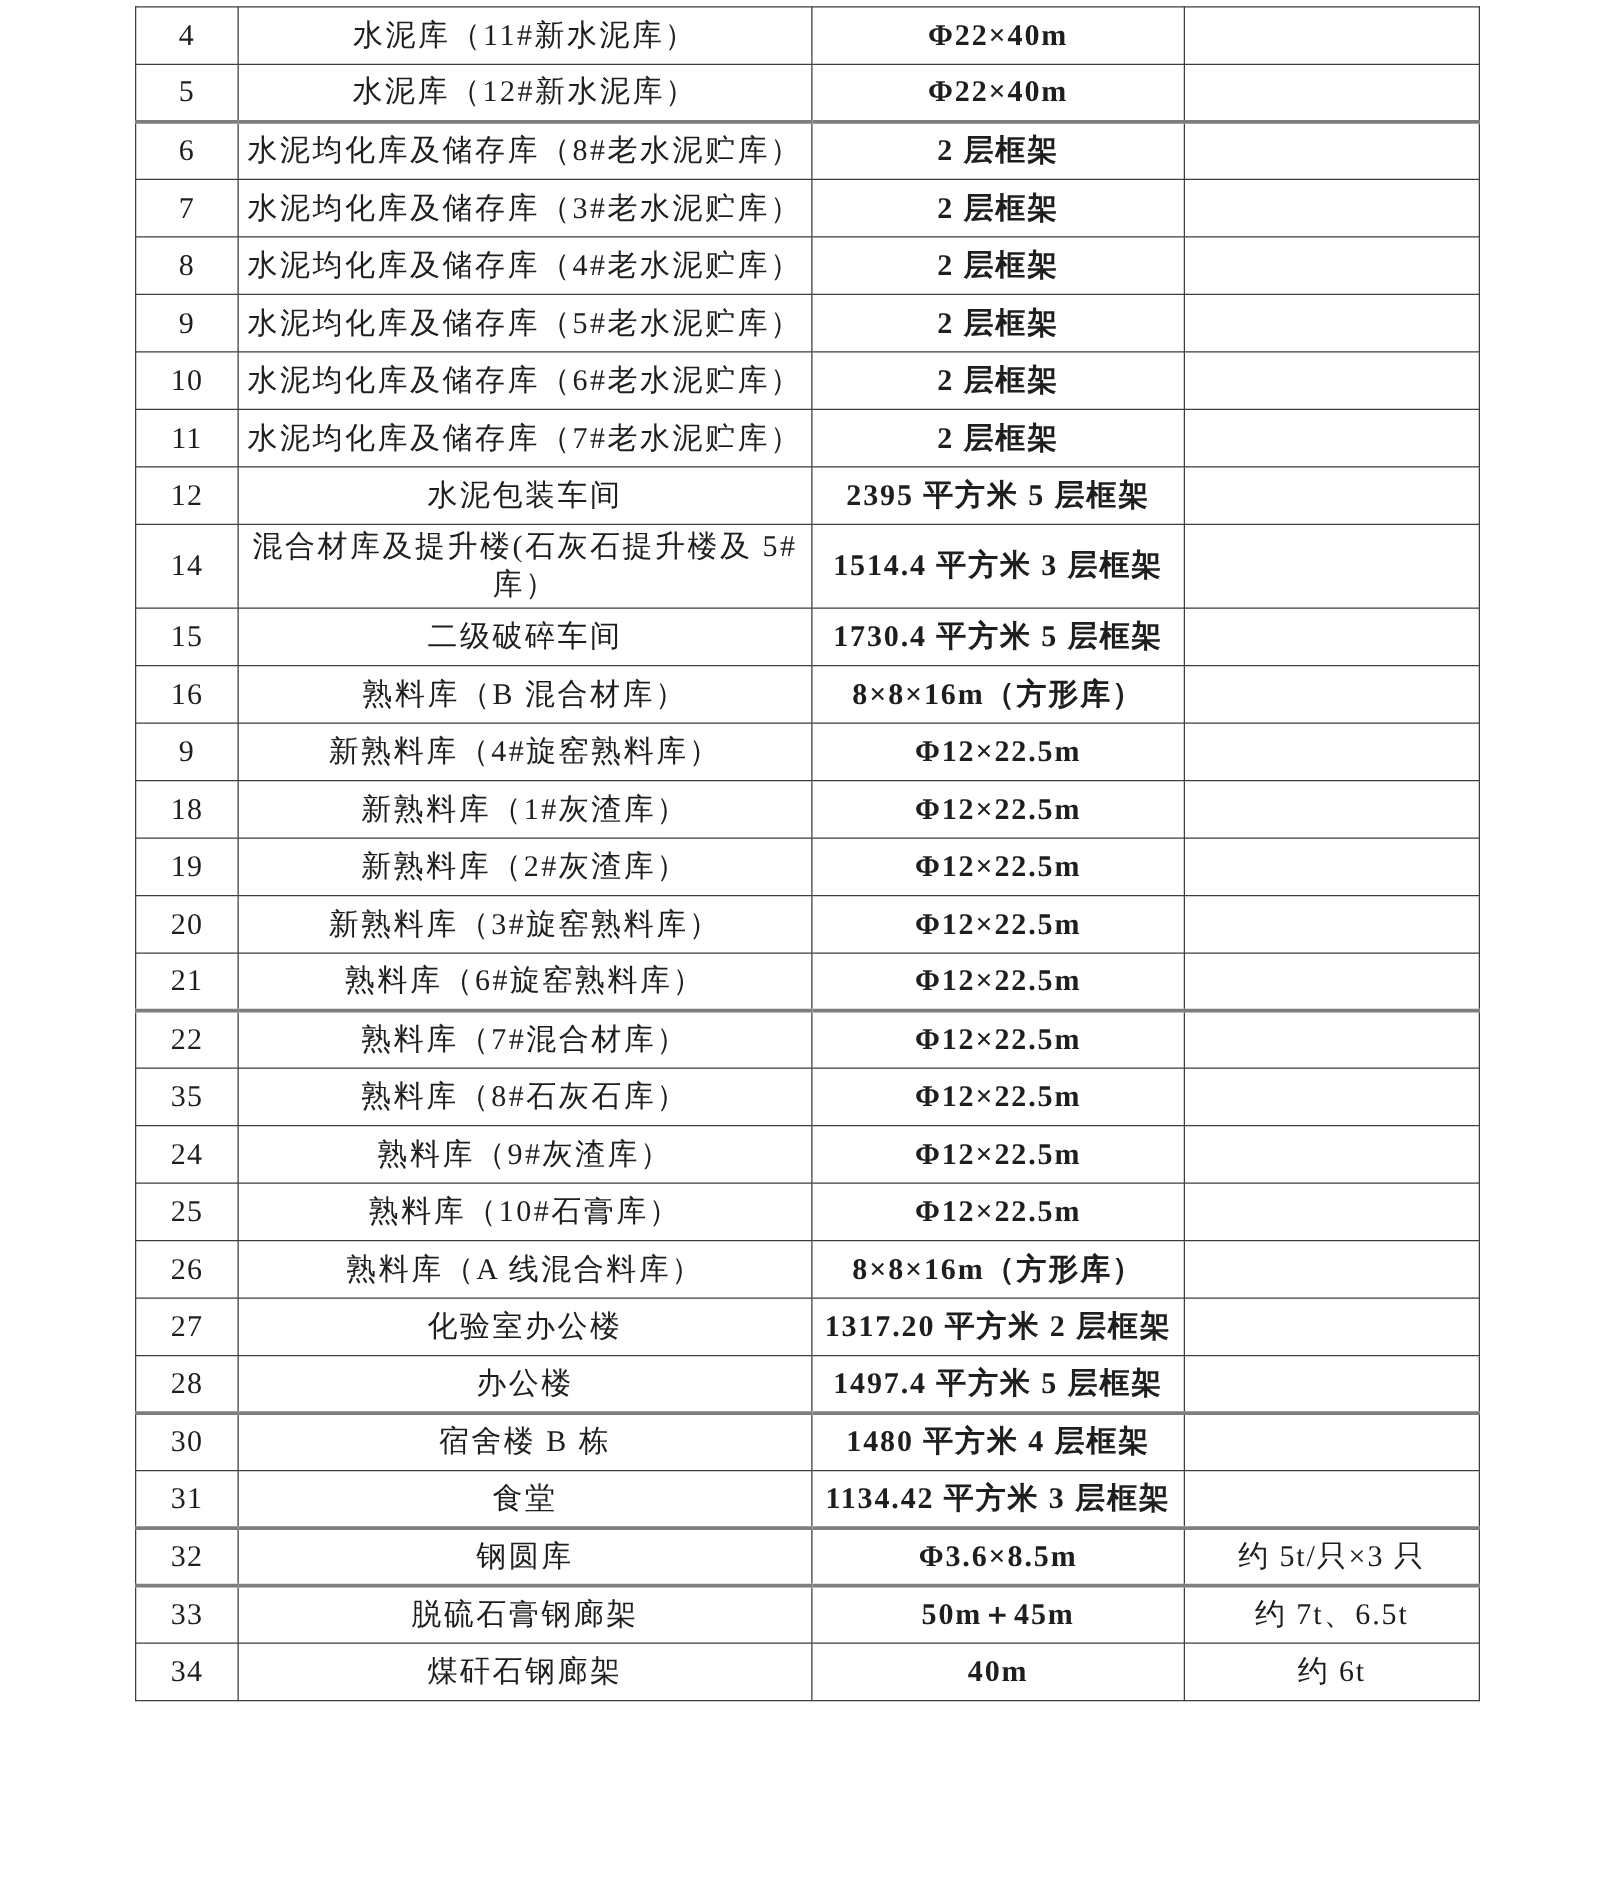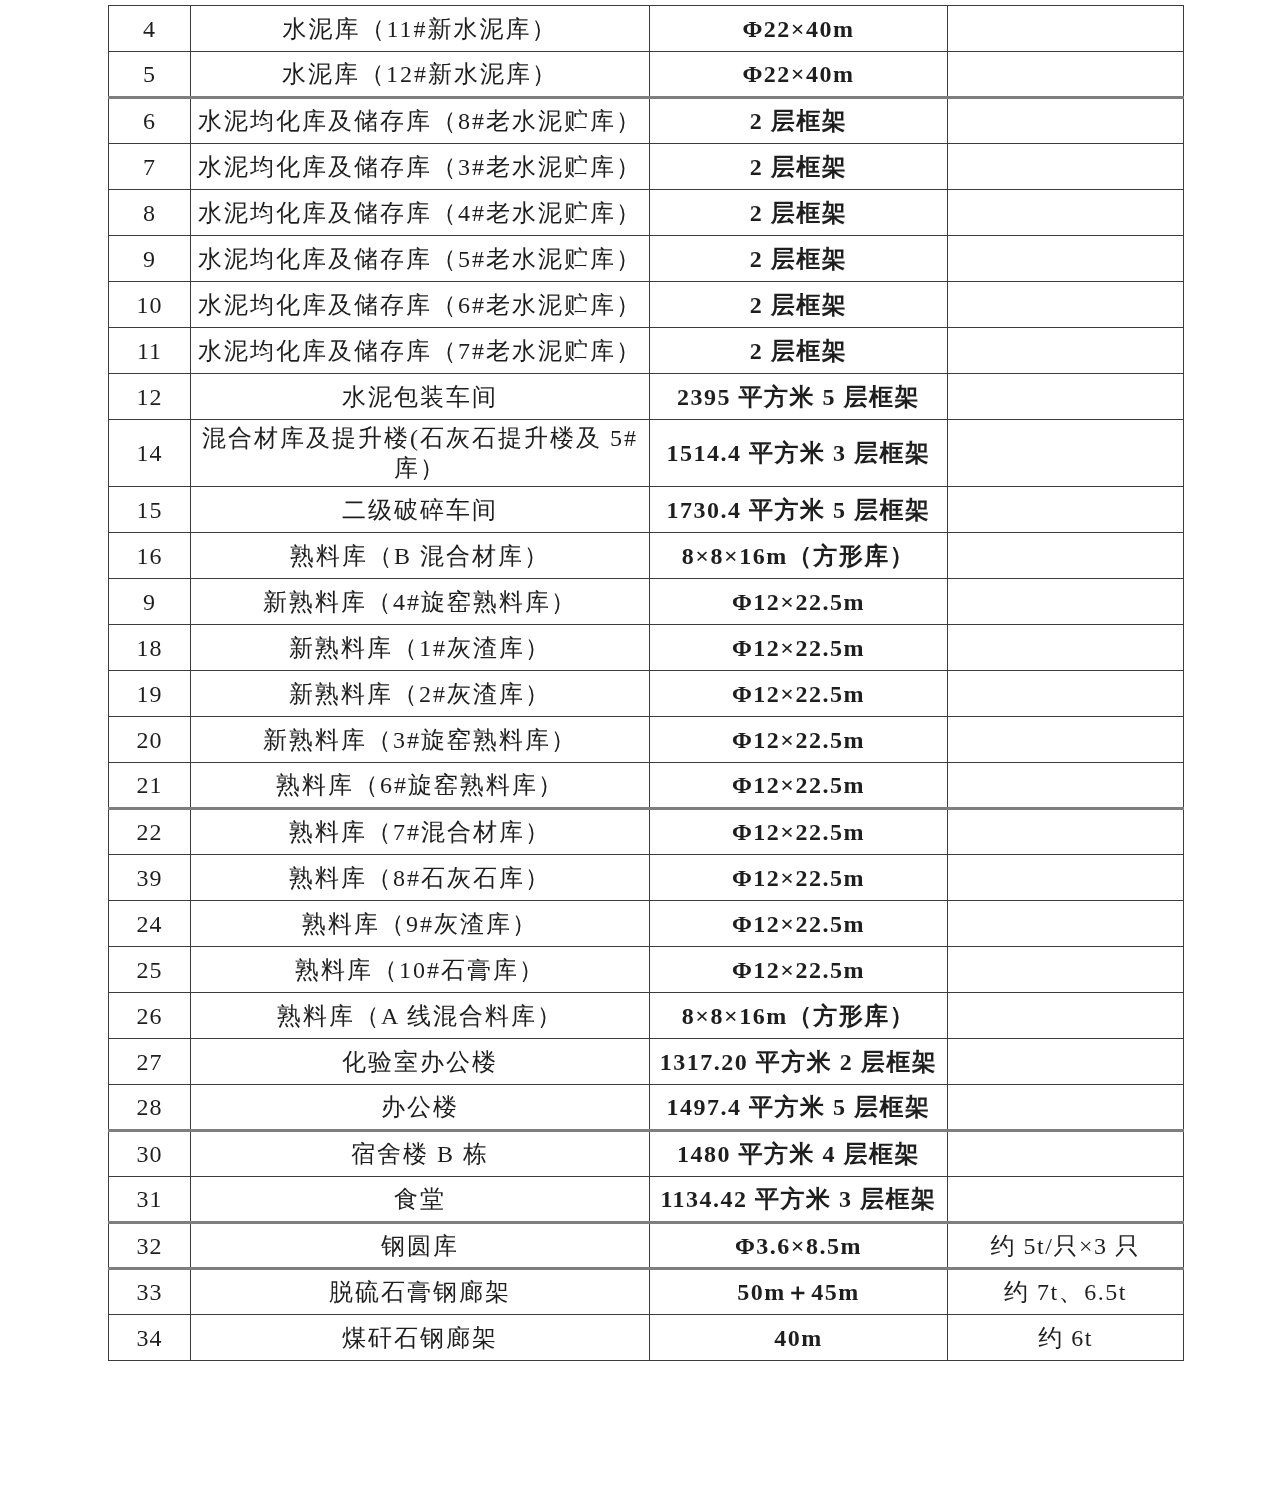--- a/index.html
+++ b/index.html
@@ -158,21 +158,21 @@
           <td class="c-spec">Φ12×22.5m</td>
           <td class="c-note"></td>
         </tr>
         <tr class="brow">
           <td class="c-no">22</td>
           <td class="c-name">熟料库（7#混合材库）</td>
           <td class="c-spec">Φ12×22.5m</td>
           <td class="c-note"></td>
         </tr>
         <tr class="brow">
-          <td class="c-no">39</td>
+          <td class="c-no">35</td>
           <td class="c-name">熟料库（8#石灰石库）</td>
           <td class="c-spec">Φ12×22.5m</td>
           <td class="c-note"></td>
         </tr>
         <tr class="brow">
           <td class="c-no">24</td>
           <td class="c-name">熟料库（9#灰渣库）</td>
           <td class="c-spec">Φ12×22.5m</td>
           <td class="c-note"></td>
         </tr>

